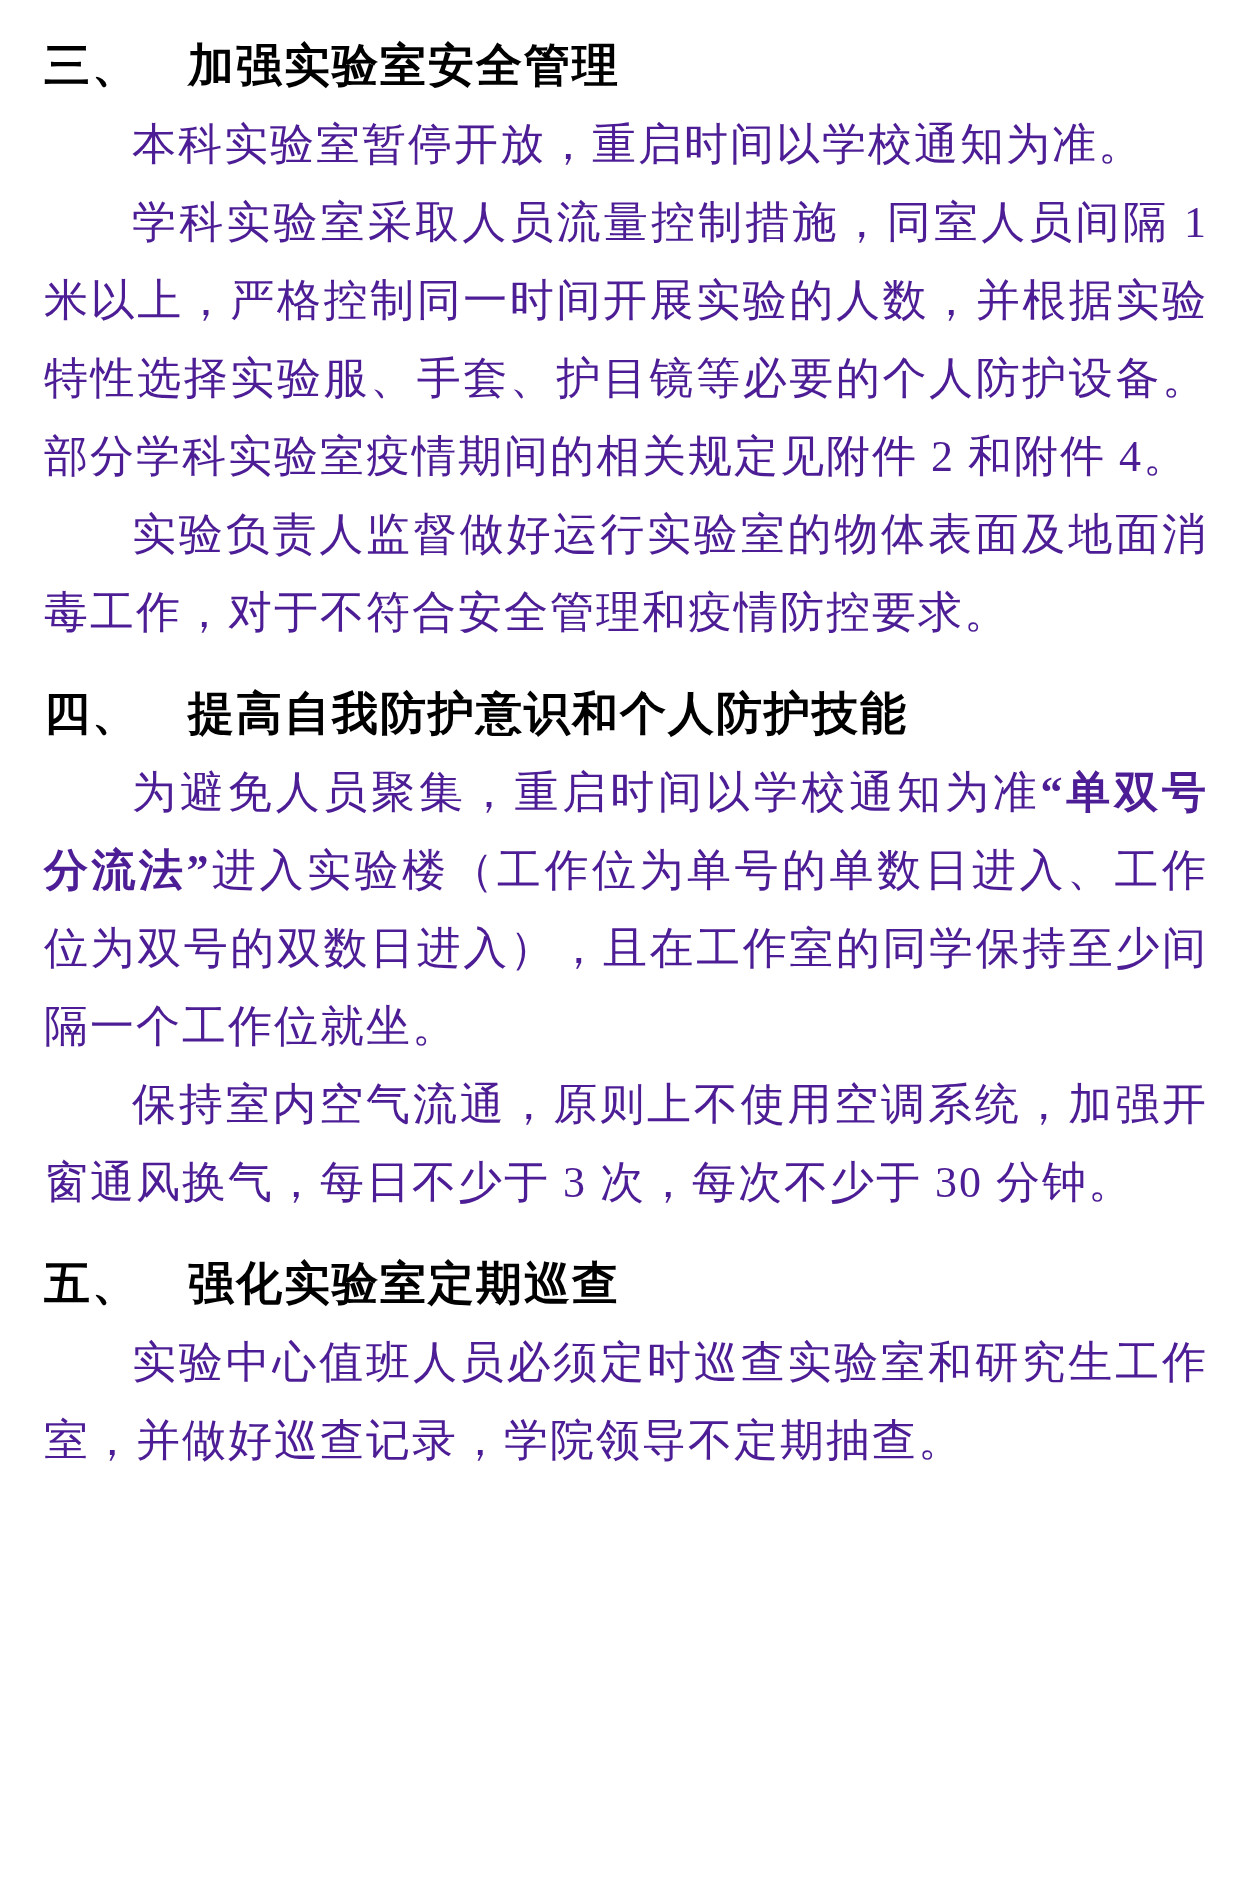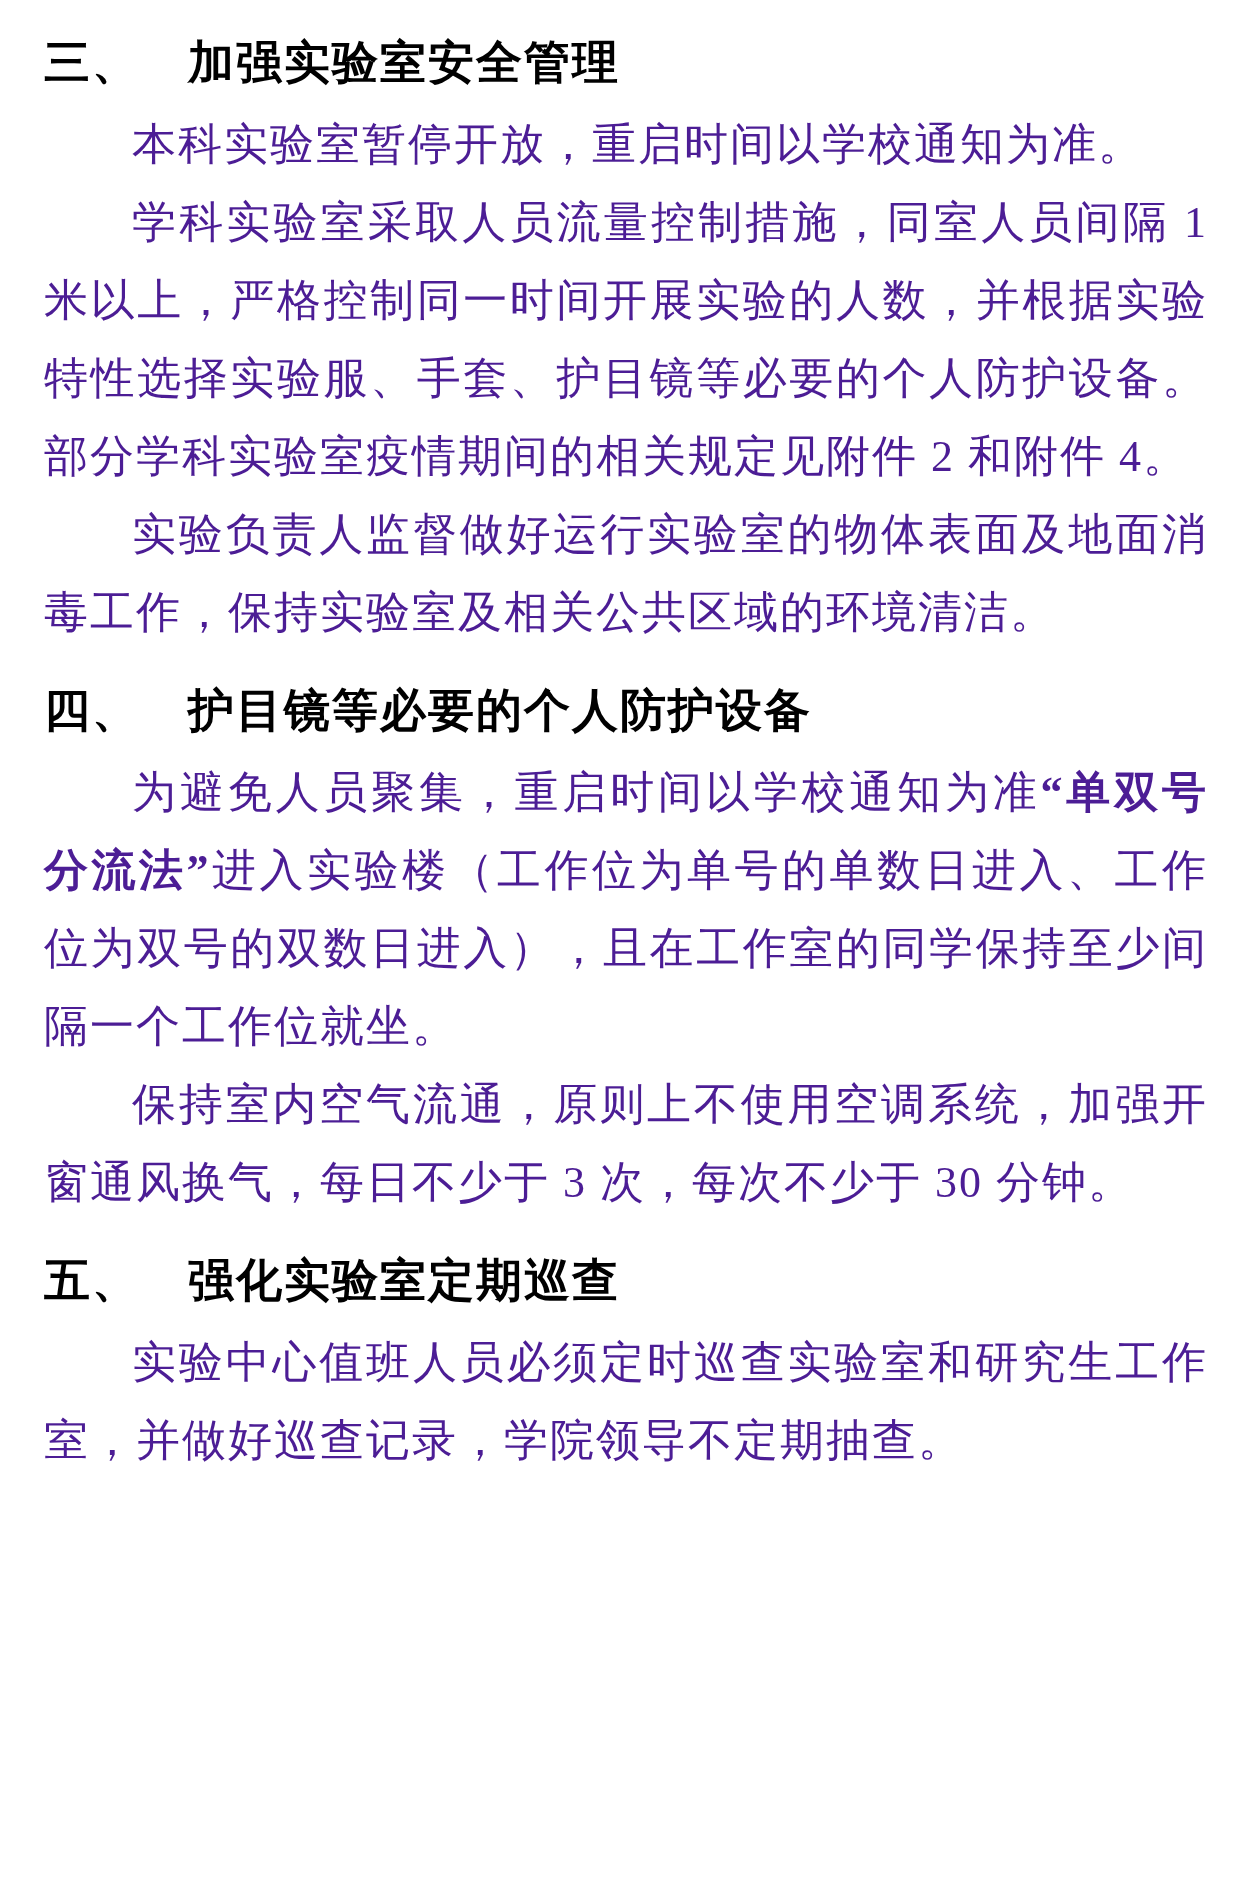--- a/index.html
+++ b/index.html
@@ -18,21 +18,21 @@
     width: 1252px;
     min-height: 1883px;
     padding: 26px 44px 20px 44px;
     background: #ffffff;
   }
   section {
     margin: 0;
     padding: 0;
   }
   h2.section-heading {
-    font-family: Liberation Mono, monospace;
+    font-family: Liberation Serif, serif;
     font-weight: 700;
     font-size: 46px;
     line-height: 80px;
     letter-spacing: 2px;
     margin: 22px 0 0 0;
     color: #000000;
   }
   section:first-child h2.section-heading {
     margin-top: 0;
   }
@@ -53,25 +53,25 @@
 </style>
 </head>
 <body>
 
 <div class="page">
 
   <section>
     <h2 class="section-heading">三、　加强实验室安全管理</h2>
     <p class="body-paragraph">本科实验室暂停开放，重启时间以学校通知为准。</p>
     <p class="body-paragraph">学科实验室采取人员流量控制措施，同室人员间隔 1 米以上，严格控制同一时间开展实验的人数，并根据实验特性选择实验服、手套、护目镜等必要的个人防护设备。部分学科实验室疫情期间的相关规定见附件 2 和附件 4。</p>
-    <p class="body-paragraph">实验负责人监督做好运行实验室的物体表面及地面消毒工作，保持实验室及相关公共区域的环境清洁。</p>
+    <p class="body-paragraph">实验负责人监督做好运行实验室的物体表面及地面消毒工作，对于不符合安全管理和疫情防控要求。</p>
   </section>
 
   <section>
-    <h2 class="section-heading">四、　护目镜等必要的个人防护设备</h2>
+    <h2 class="section-heading">四、　提高自我防护意识和个人防护技能</h2>
     <p class="body-paragraph"><span>为避免人员聚集，重启时间以学校通知为准</span><span class="inline-bold">“单双号分流法”</span><span>进入实验楼（工作位为单号的单数日进入、工作位为双号的双数日进入），且在工作室的同学保持至少间隔一个工作位就坐。</span></p>
     <p class="body-paragraph">保持室内空气流通，原则上不使用空调系统，加强开窗通风换气，每日不少于 3 次，每次不少于 30 分钟。</p>
   </section>
 
   <section>
     <h2 class="section-heading">五、　强化实验室定期巡查</h2>
     <p class="body-paragraph">实验中心值班人员必须定时巡查实验室和研究生工作室，并做好巡查记录，学院领导不定期抽查。</p>
   </section>
 
 </div>

